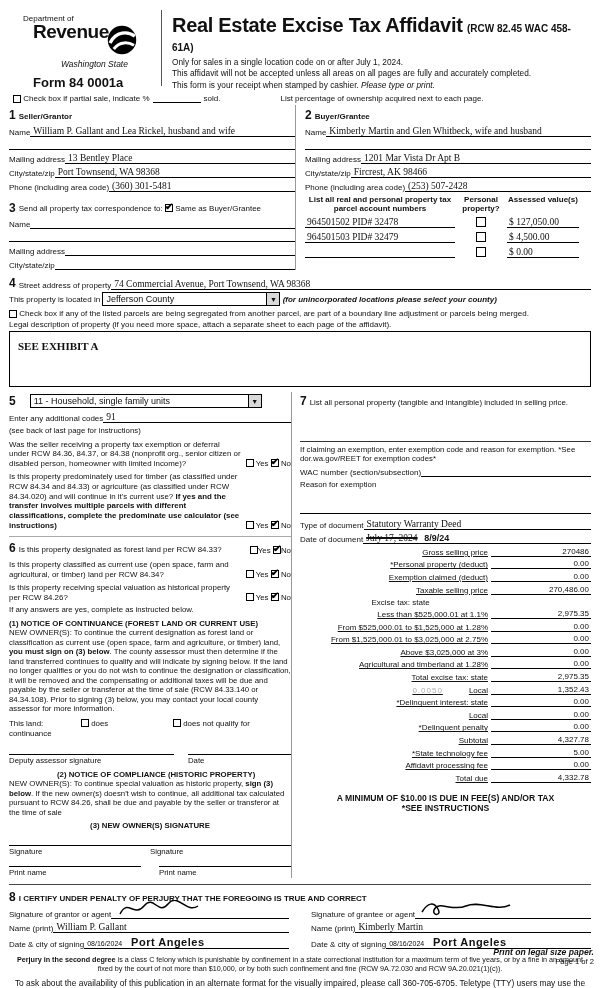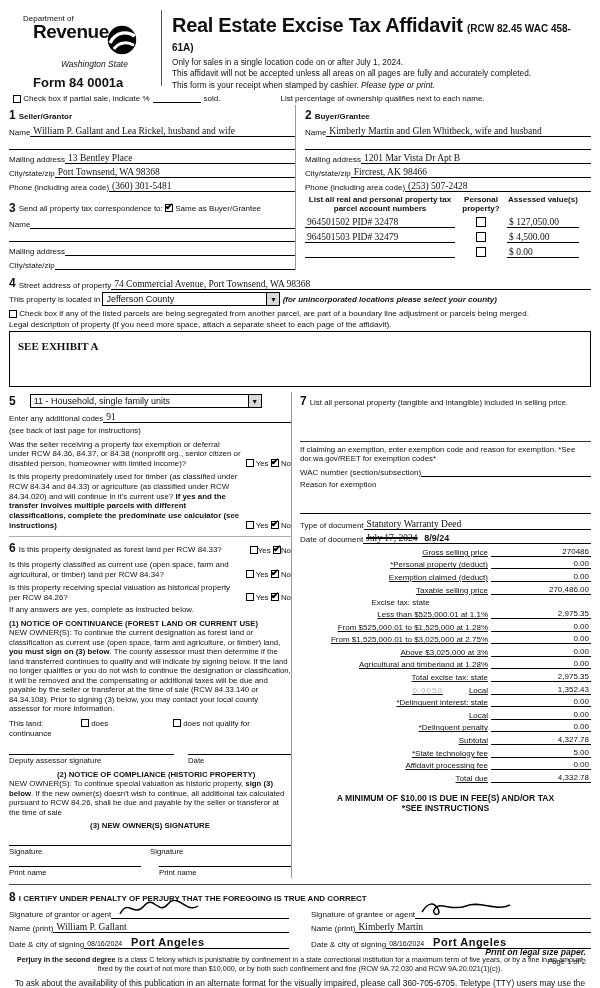--- a/index.html
+++ b/index.html
@@ -75,21 +75,21 @@
 
   
   .sig-svg { display:block; }
   .sigline { border-bottom:1px solid #000; }
   .s8 { border-top:1px solid #444; margin-top:6px; padding-top:2px; }
   .s8cols { display:grid; grid-template-columns:1fr 1fr; column-gap:22px; }
   .stampcity { font-weight:bold; font-size:11px; letter-spacing:0.5px; }
 
   .perjury { font-size:7.2px; text-align:center; line-height:1.25; margin-top:6px; }
   .access { font-size:8.4px; text-align:center; line-height:1.2; margin-top:5px; }
-  .legalpaper { position:absolute; right:14px; bottom:22px; text-align:right; }
+  .legalpaper { position:absolute; right:6px; bottom:22px; text-align:right; }
   .legalpaper .lp1 { font-weight:bold; font-style:italic; font-size:8.6px; }
   .legalpaper .lp2 { font-size:7.6px; }
 </style>
 </head>
 <body>
 
 <div class="page">
 
   <div class="hdr">
     <div class="brand">
@@ -117,21 +117,21 @@
       <div class="note">This affidavit will not be accepted unless all areas on all pages are fully and accurately completed.</div>
       <div class="note"><span>This form is your receipt when stamped by cashier.</span> <span class="i">Please type or print.</span></div>
     </div>
   </div>
 
   <div class="toprow">
     <span class="cb"></span>&nbsp;
     <span>Check box if partial sale, indicate %</span>
     <span class="blank"></span>
     <span>sold.</span>
-    <span class="right">List percentage of ownership qualifies next to each name.</span>
+    <span class="right">List percentage of ownership acquired next to each page.</span>
   </div>
 
   <div class="cols">
     <div>
       <div><span class="secno">1</span><span class="sechead">Seller/Grantor</span></div>
       <div class="frow">
           <span>Name</span>
           <span class="ufield grow serif">William P. Gallant and Lea Rickel, husband and wife</span>
         </div>
       <div class="uline"></div>

